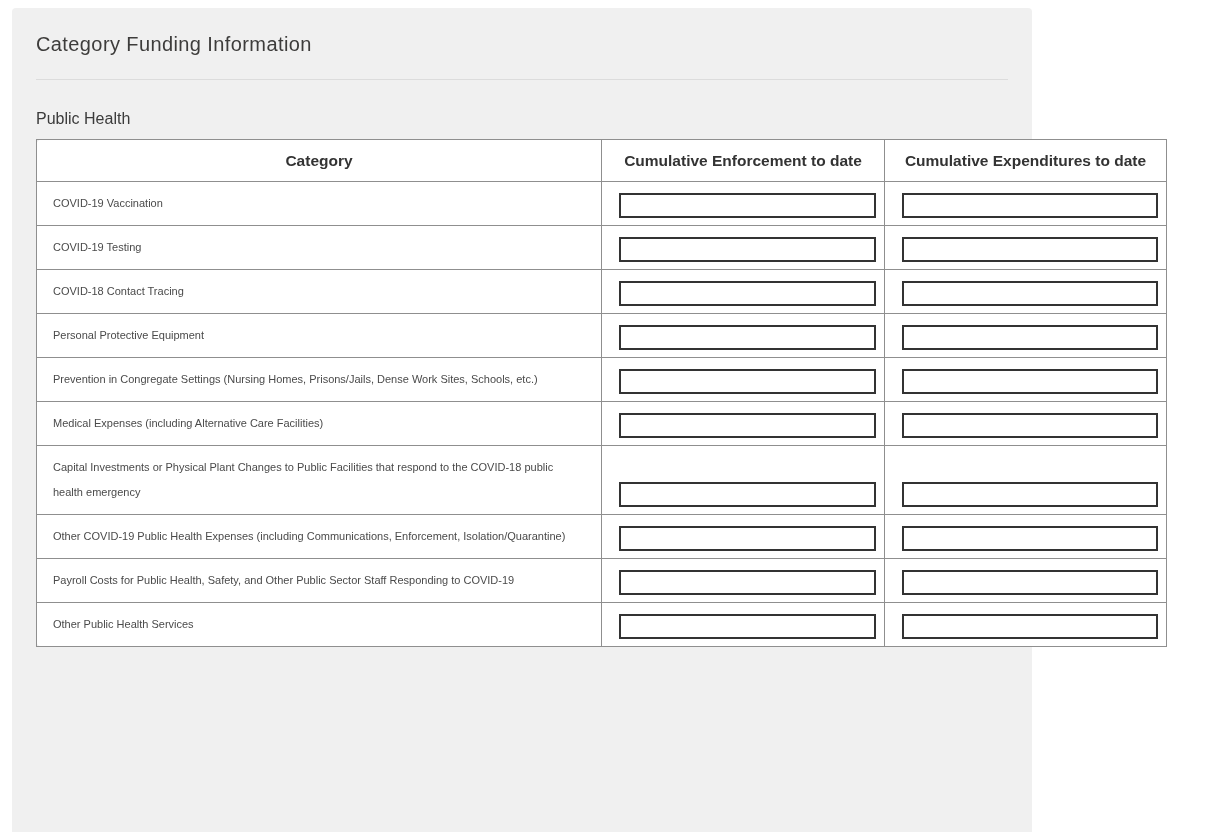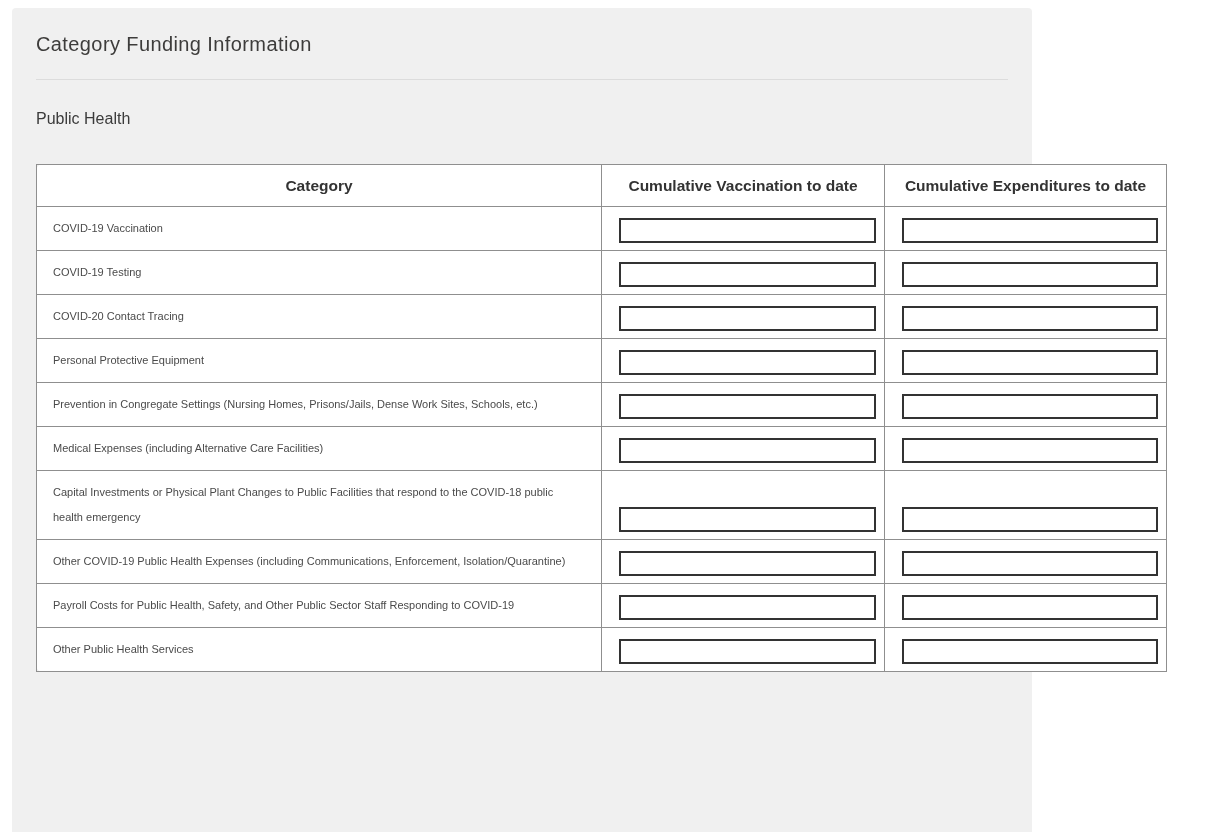--- a/index.html
+++ b/index.html
@@ -35,21 +35,21 @@
     margin: 21px 0 0 0;
   }
   .section-heading {
     margin-top: 29px;
     font-size: 16px;
     line-height: 19px;
     font-weight: 400;
     color: #3b3b3b;
   }
   table.funding-table {
-    margin-top: 36px;
+    margin-top: 11px;
     width: 1130px;
     border-collapse: collapse;
     background: #ffffff;
     table-layout: fixed;
     border-radius: 7px;
   }
   table.funding-table th,
   table.funding-table td {
     border: 1px solid #8f8f8f;
   }
@@ -102,21 +102,21 @@
 
     <table class="funding-table">
       <colgroup>
         <col class="col-category">
         <col class="col-obligations">
         <col class="col-expenditures">
       </colgroup>
       <thead>
         <tr>
           <th>Category</th>
-          <th>Cumulative Vaccination to date</th>
+          <th>Cumulative Enforcement to date</th>
           <th>Cumulative Expenditures to date</th>
         </tr>
       </thead>
       <tbody id="funding-rows">
   <tr>
     <td class="category-cell">
       <span>COVID-19 Vaccination</span>
     </td>
     <td class="value-cell">
       <input type="text" style="">
@@ -133,21 +133,21 @@
     <td class="value-cell">
       <input type="text" style="">
     </td>
     <td class="value-cell">
       <input type="text" style="">
     </td>
   </tr>
 
   <tr>
     <td class="category-cell">
-      <span>COVID-20 Contact Tracing</span>
+      <span>COVID-18 Contact Tracing</span>
     </td>
     <td class="value-cell">
       <input type="text" style="">
     </td>
     <td class="value-cell">
       <input type="text" style="">
     </td>
   </tr>
 
   <tr>

